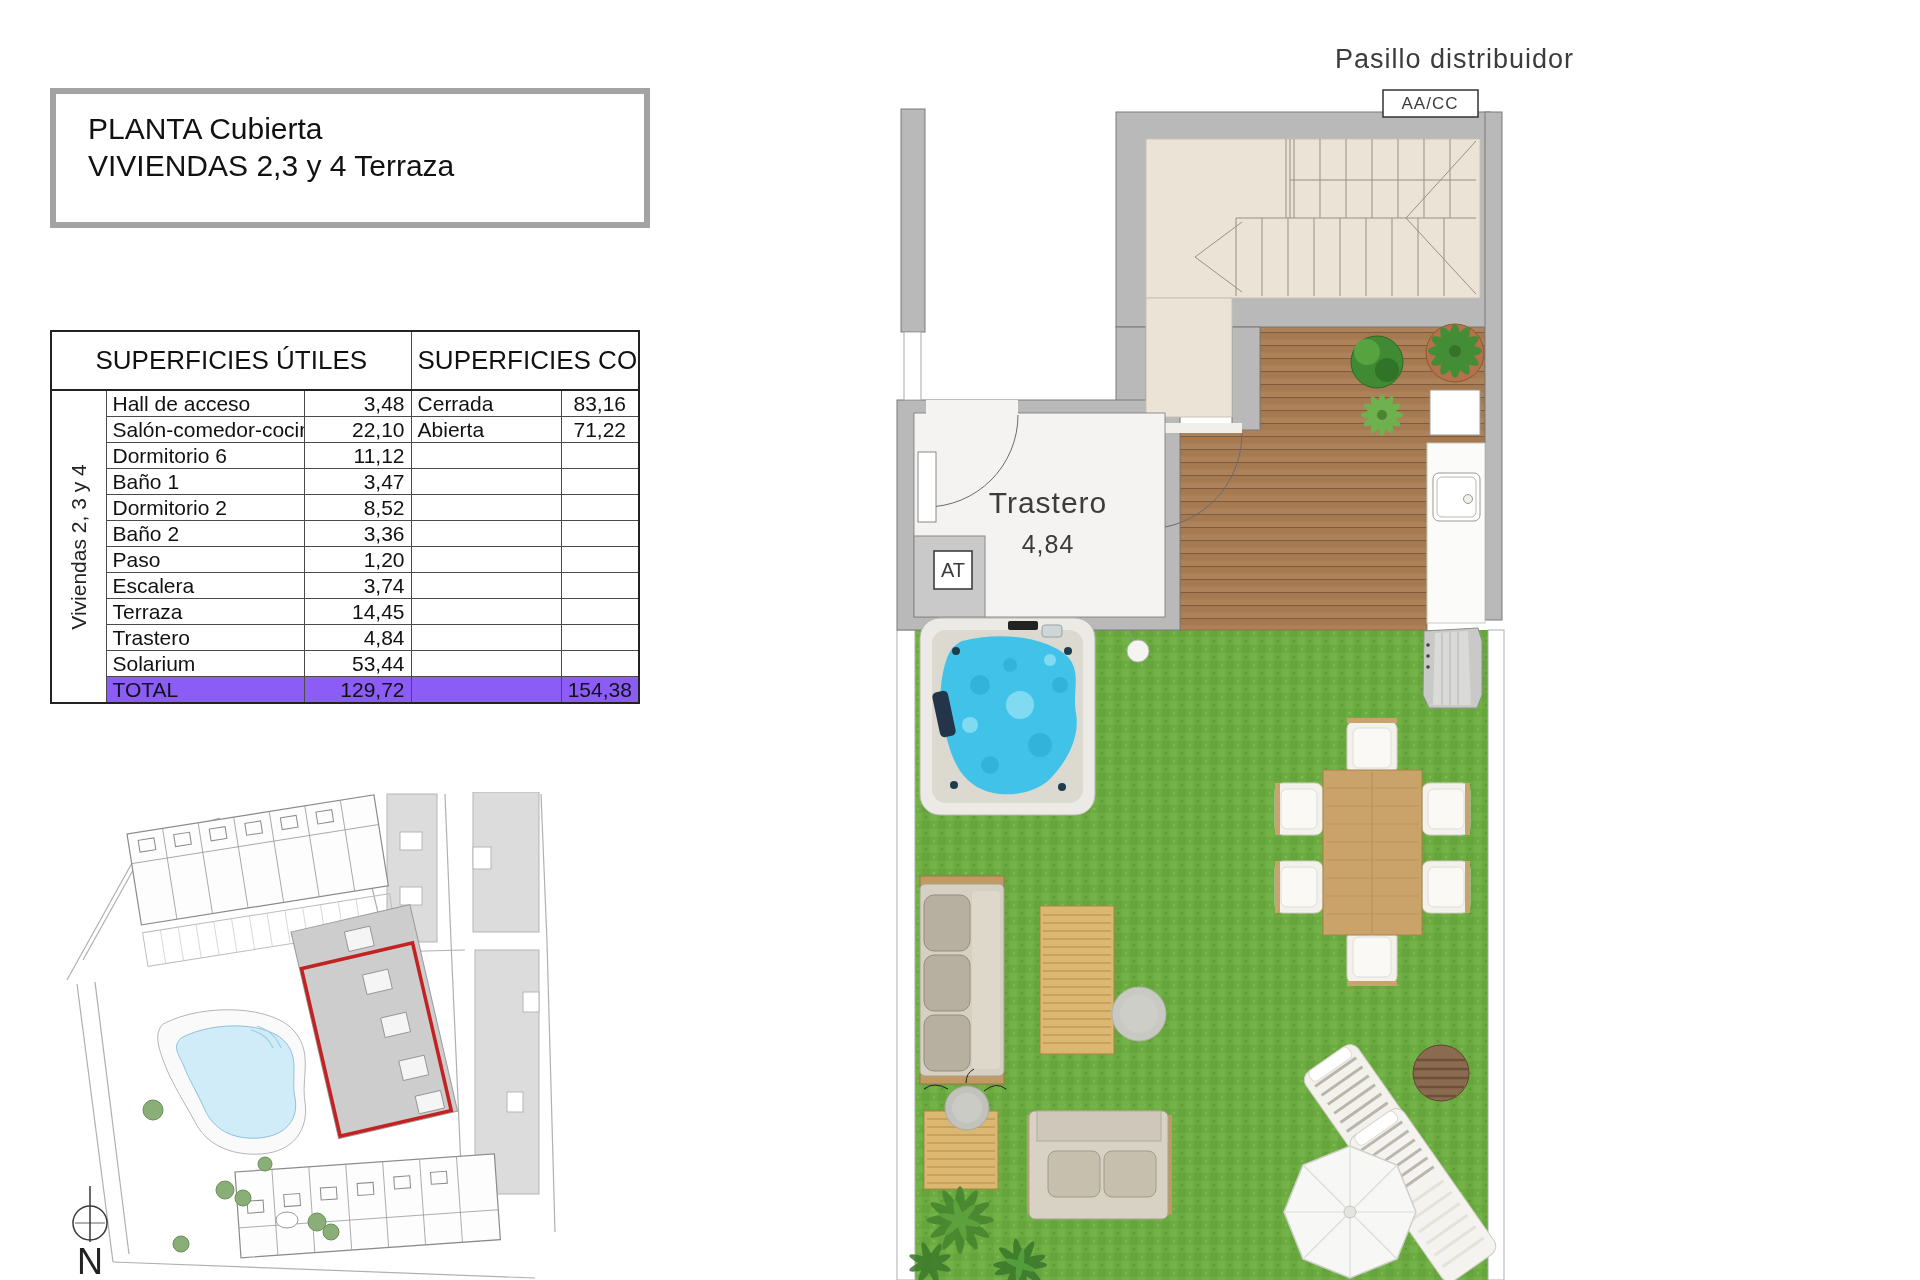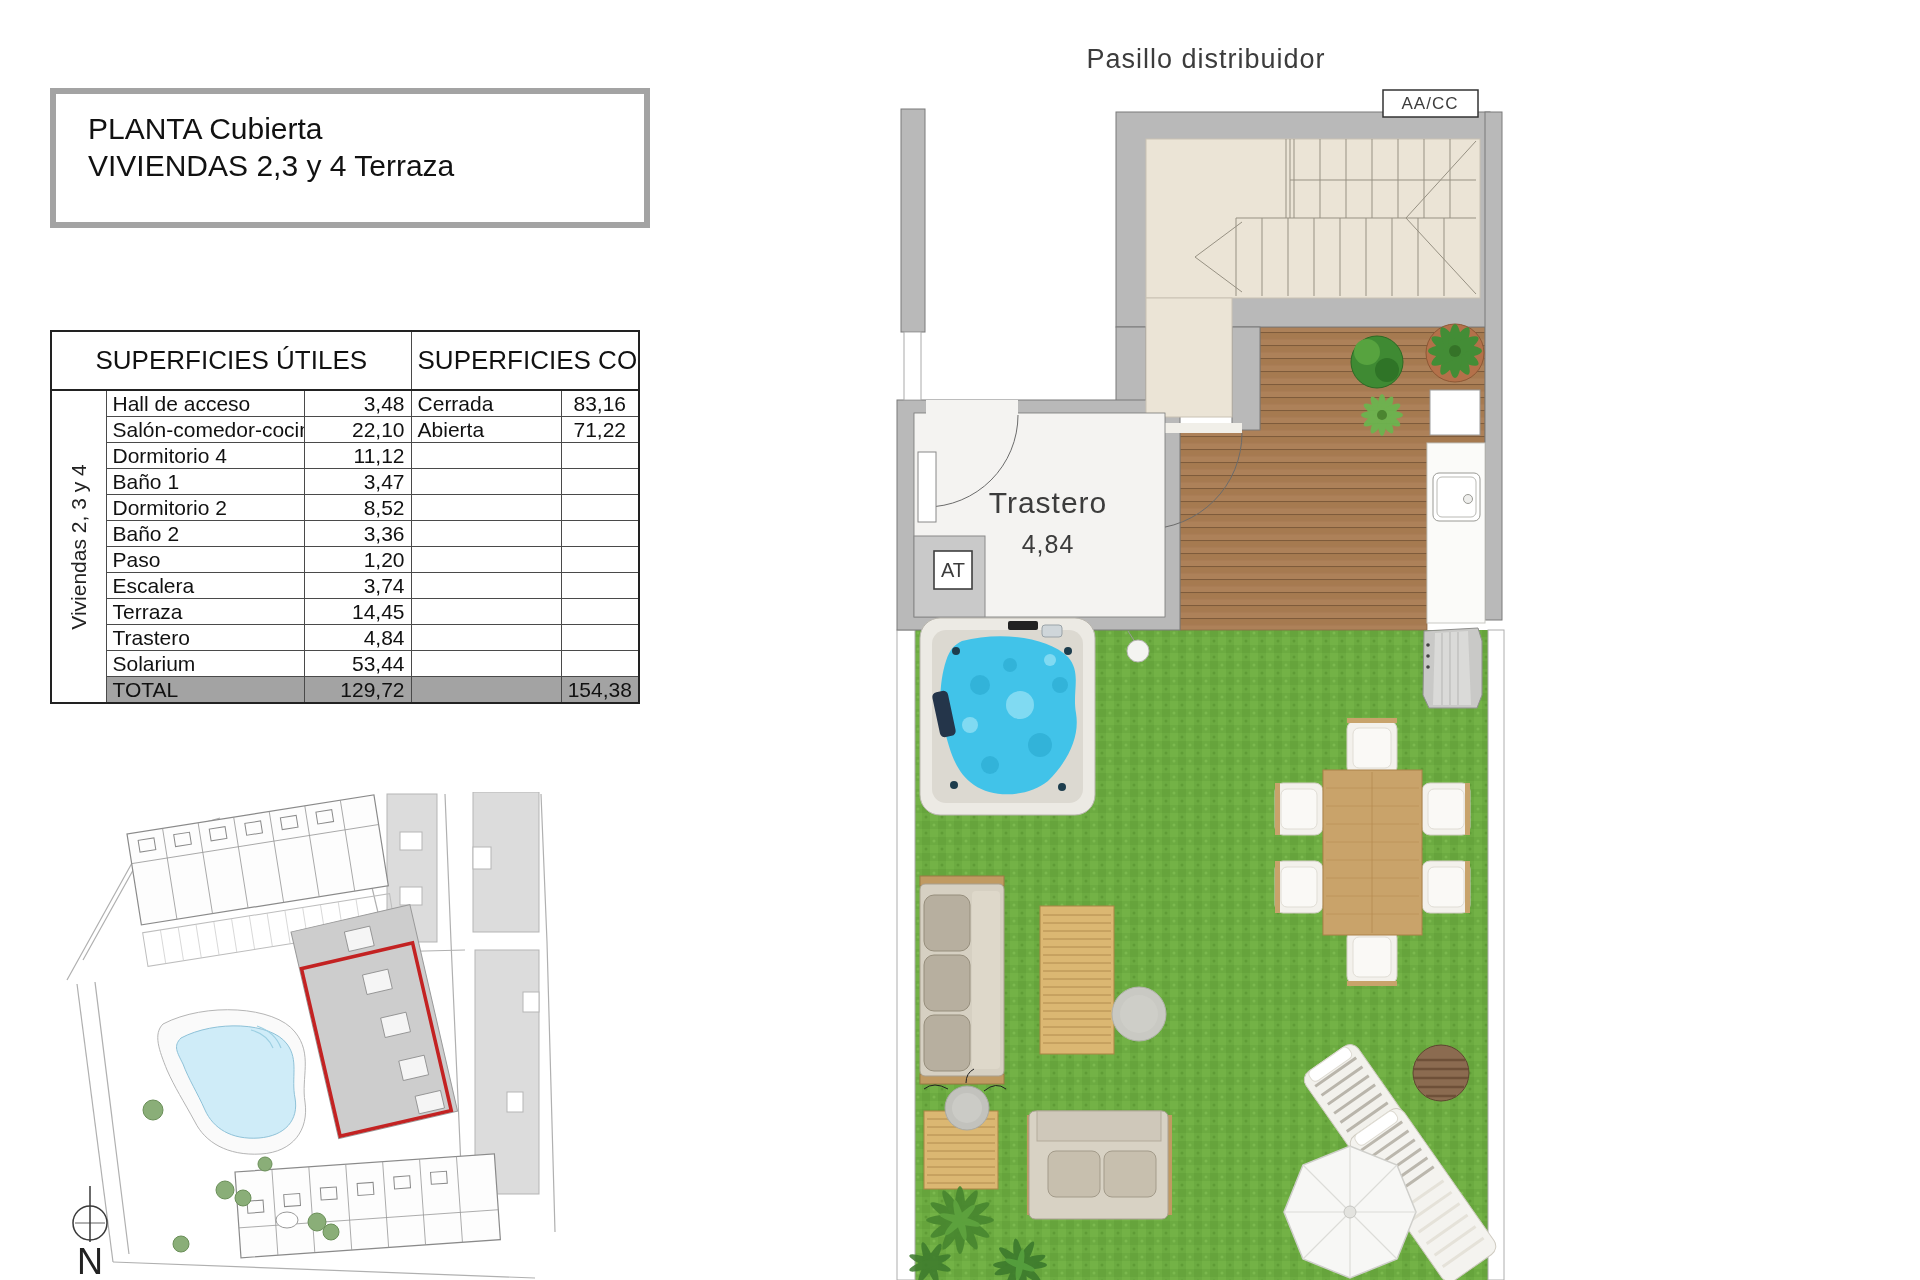--- a/index.html
+++ b/index.html
@@ -14,24 +14,24 @@
   table.areas td,table.areas th{border:1px solid #4a4a4a;padding:0 6px;height:25px;
               overflow:hidden;white-space:nowrap;font-weight:400;}
   table.areas{border:2px solid #222;}
   table.areas th{height:57px;font-size:26px;text-align:center;border-bottom:2px solid #222;}
   th.h-left{border-right:2px solid #222;}
   td.c-val{text-align:right;border-right:2px solid #222;}
   td.c-bval{text-align:center;}
   td.group{position:relative;border-bottom:2px solid #222;}
   td.group .rot{position:absolute;left:50%;top:50%;transform:translate(-50%,-50%) rotate(-90deg);
               white-space:nowrap;font-size:21px;color:#222;}
-  tr.total td{background:#a3a3a3;}
+  tr.total td{background:#8b5cf6;}
   .disclaimer{position:absolute;left:52px;top:708px;width:608px;font-size:17.5px;line-height:22px;color:#1c1c1c;}
   
-  .plan-title{position:absolute;left:890px;top:44px;width:632px;text-align:center;
+  .plan-title{position:absolute;left:942px;top:44px;width:632px;text-align:right;
               font-size:27px;letter-spacing:1px;color:#3c3c3c;}
   svg text{font-family:"Liberation Sans",sans-serif;}
 </style>
 </head>
 <body>
 
 <div id="page">
 
   <div class="title-box">
     <div>PLANTA Cubierta</div>
@@ -61,21 +61,21 @@
       <td>Cerrada</td>
           <td class="c-bval">83,16</td>
     </tr>
     <tr>
           <td>Salón-comedor-cocina</td>
           <td class="c-val">22,10</td>
           <td>Abierta</td>
           <td class="c-bval">71,22</td>
         </tr>
     <tr>
-          <td>Dormitorio 4</td>
+          <td>Dormitorio 6</td>
           <td class="c-val">11,12</td>
           <td></td>
           <td class="c-bval"></td>
         </tr>
     <tr>
           <td>Baño 1</td>
           <td class="c-val">3,47</td>
           <td></td>
           <td class="c-bval"></td>
         </tr>

